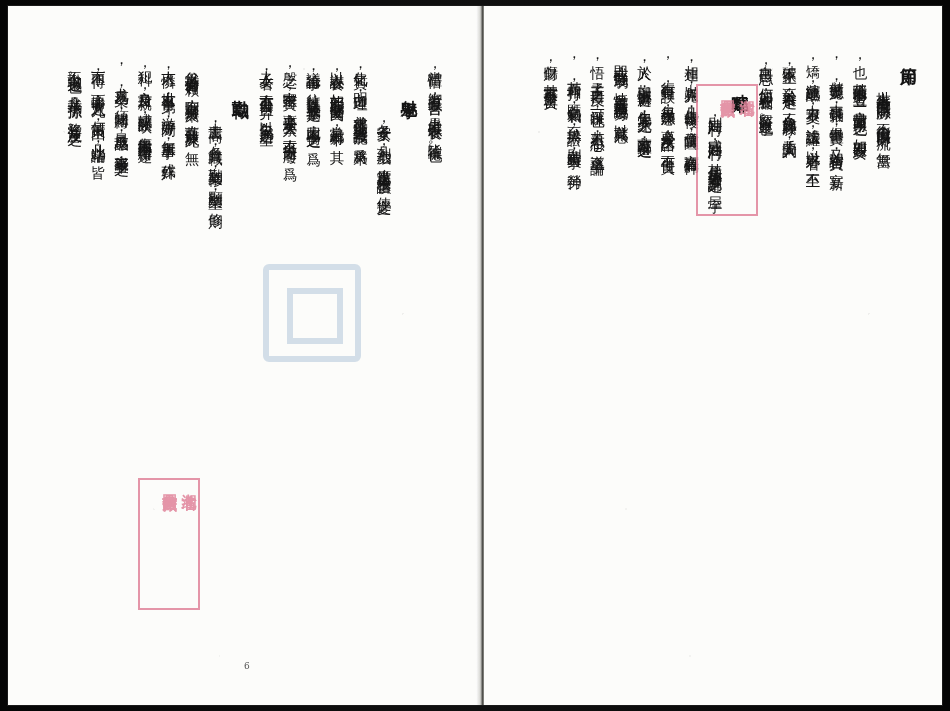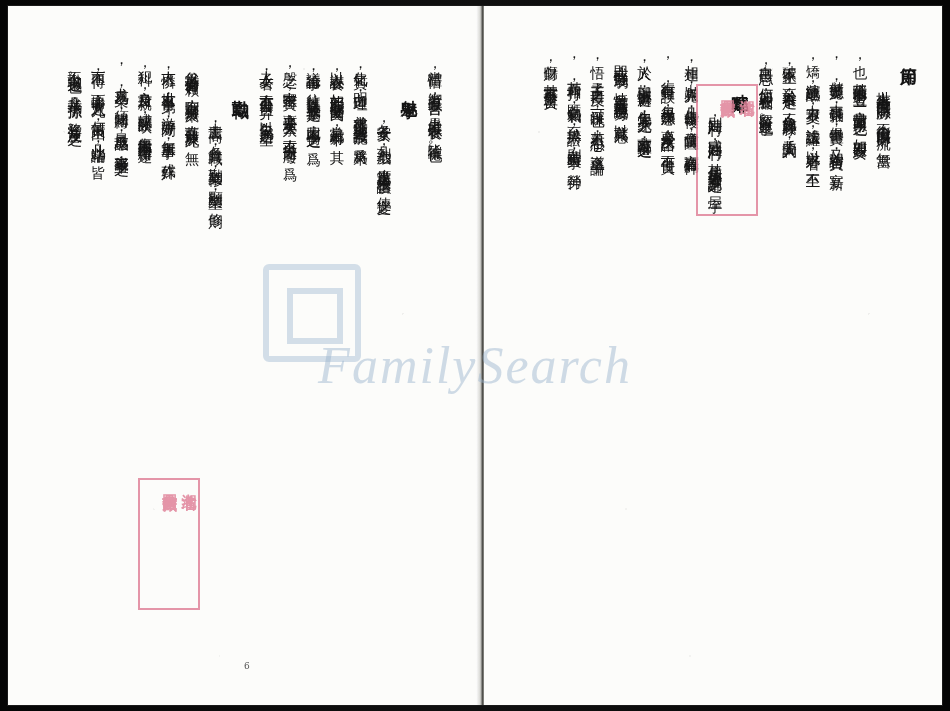--- a/index.html
+++ b/index.html
@@ -255,16 +255,15 @@
     <div class="seal" id="seal-right">
       <span>湖北省</span>
       <span>圖書館藏</span>
     </div>
     <div class="seal" id="seal-left">
       <span>湖北省</span>
       <span>圖書館藏</span>
     </div>
 
     <div class="watermark-mark"></div>
-    <div class="watermark">FamilySearch</div>
 
   </div>
 </div>
 
 </body></html>

